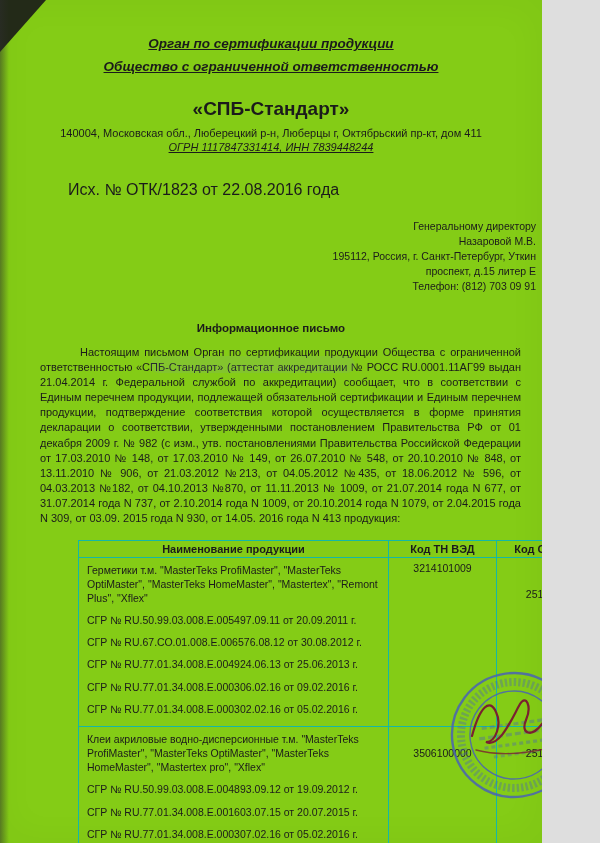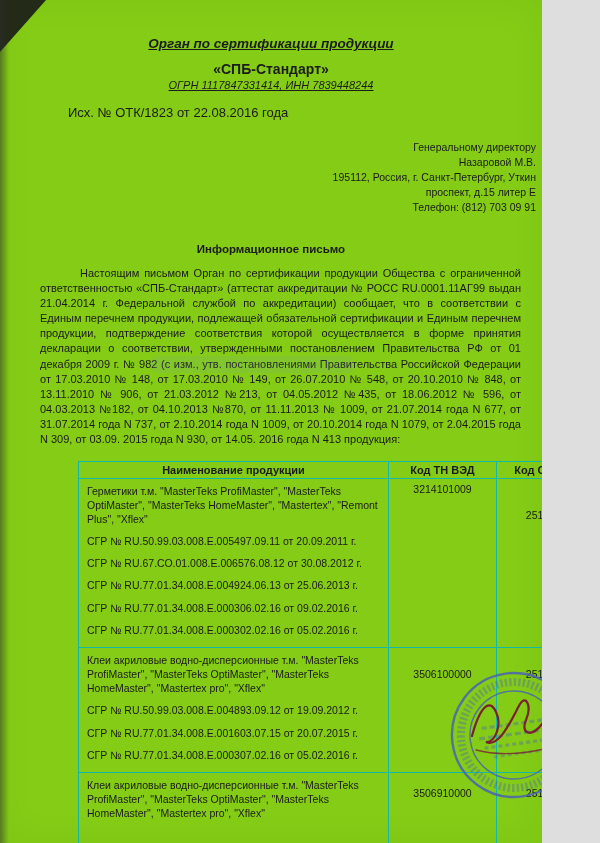--- a/index.html
+++ b/index.html
@@ -12,25 +12,25 @@
   .corner-fold{position:absolute;top:0;left:0;width:0;height:0;
     border-top:52px solid #181818;border-right:46px solid transparent;opacity:.9;}
   .left-strip{position:absolute;top:0;left:0;width:9px;height:843px;
     background:linear-gradient(to right, rgba(45,45,45,.5), rgba(45,45,45,0));}
   .smudge{position:absolute;left:150px;top:356px;width:205px;height:17px;
     background:rgba(120,150,215,.12);border-radius:9px;}
 
   .lh{ text-align:center; }
   .lh1{margin-top:36px;font-size:13.5px;font-weight:bold;font-style:italic;text-decoration:underline;}
   .lh2{margin-top:8px;font-size:13.5px;font-weight:bold;font-style:italic;text-decoration:underline;}
-  .lh3{margin-top:10px;font-size:14px;font-weight:bold;}
+  .lh3{margin-top:24px;font-size:19px;font-weight:bold;}
   .lh4{margin-top:7px;font-size:11px;}
   .lh5{margin-top:2px;font-size:11px;font-style:italic;text-decoration:underline;}
 
-  .ref{margin:14px 0 0 68px;font-size:13px;}
+  .ref{margin:28px 0 0 68px;font-size:16px;}
 
   .recipient{margin-top:20px;padding-right:6px;text-align:right;font-size:10.5px;line-height:1.42;}
   .recipient div{white-space:nowrap;}
 
   .letter-title{margin-top:28px;text-align:center;font-weight:bold;font-size:11.5px;}
 
   .body-text{margin:11px 21px 0 40px;font-size:11px;line-height:1.38;text-align:justify;text-indent:40px;}
 
   table.products{border-collapse:collapse;margin:13px 0 0 78px;width:500px;font-size:10.5px;table-layout:fixed;}
   table.products th, table.products td{border:1px solid #14b8a6;vertical-align:top;}
@@ -48,21 +48,23 @@
 </head>
 <body>
 
 <div class="page">
 
   <div class="corner-fold"></div>
   <div class="left-strip"></div>
 
   <div class="letterhead">
     <div class="lh lh1">Орган по сертификации продукции</div>
+    <div class="lh lh2">Общество с ограниченной ответственностью</div>
     <div class="lh lh3">«СПБ-Стандарт»</div>
+    <div class="lh lh4">140004, Московская обл., Люберецкий р-н, Люберцы г, Октябрьский пр-кт, дом 411</div>
     <div class="lh lh5">ОГРН 1117847331414, ИНН 7839448244</div>
   </div>
 
   <div class="ref">Исх. № ОТК/1823 от 22.08.2016 года</div>
 
   <div class="recipient">
     <div>Генеральному директору</div>
     <div>Назаровой М.В.</div>
     <div>195112, Россия, г. Санкт-Петербург, Уткин</div>
     <div>проспект, д.15 литер Е</div>

